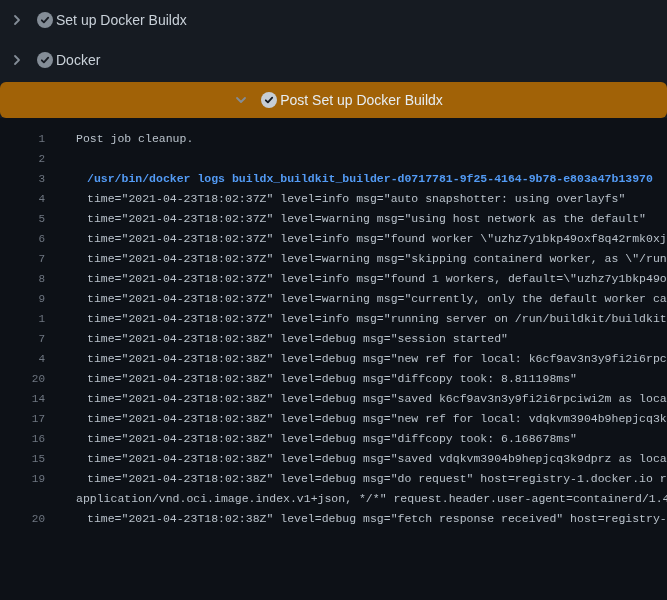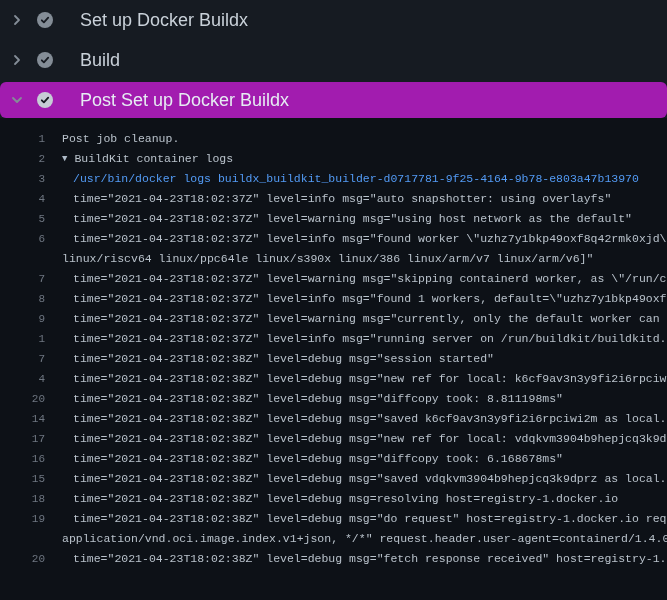--- a/index.html
+++ b/index.html
@@ -7,42 +7,42 @@
   body {
     width:667px; height:600px; overflow:hidden;
     background:#0d1117;
     font-family:"Liberation Sans", sans-serif;
   }
   .steps-panel { background:#161b22; }
   .step-row {
     height:40px; display:flex; align-items:center; cursor:pointer;
   }
   .step-row.expanded {
-    height:36px; margin-top:2px; background:#a21caf; border-radius:6px;
+    height:36px; margin-top:2px; background:#a16207; border-radius:6px;justify-content:center;
   }
   .chev-box { width:16px; height:16px; margin-left:9px; flex:none;
     display:flex; align-items:center; justify-content:center; }
   .check-box { width:16px; height:16px; margin-left:12px; flex:none; }
-  .step-title { margin-left:27px; font-size:18px; color:#c9d1d9; }
+  .step-title { margin-left:3px; font-size:14px; color:#c9d1d9; }
   .step-row.expanded .step-title { color:#e6edf3; }
 
   .log-area {
     background:#0d1117; padding-top:11px;
     font-family:"Liberation Mono","DejaVu Sans Mono",monospace;
     font-size:11.5px;
   }
   .log-row { height:20px; line-height:20px; display:flex;
     white-space:pre; overflow:hidden; }
   .line-num {
     width:45px; flex:none; text-align:right; color:#6e7681;
     font-size:11px; cursor:pointer; user-select:none;
   }
-  .line-text { margin-left:17px; color:#b9c2cb; flex:none; }
+  .line-text { margin-left:31px; color:#b9c2cb; flex:none; }
   .line-text.k-log, .line-text.k-command { padding-left:11px; }
-  .line-text.k-command { color:#539bf5; font-weight:normal; }
+  .line-text.k-command { color:#539bf5; font-weight:bold; }
   .tri-icon { display:inline-block; font-size:9px; color:#adbac7;
     margin-right:7px; transform:translateY(-1px); }
 </style>
 </head>
 <body>
 
 <div class="steps-panel" id="steps-panel">
     <div class="step-row">
       <span class="chev-box">
         <svg width="16" height="16" viewBox="0 0 16 16">
@@ -58,51 +58,49 @@
     <div class="step-row">
       <span class="chev-box">
         <svg width="16" height="16" viewBox="0 0 16 16">
           <path d="M6 4l4 4-4 4" fill="none" stroke="#848d97" stroke-width="1.8" stroke-linecap="round" stroke-linejoin="round"></path>
         </svg>
       </span>
       <span class="check-box"><svg width="16" height="16" viewBox="0 0 16 16">
           <circle cx="8" cy="8" r="8" fill="#848d97"></circle>
           <path d="M4.8 8.3l2.1 2.1 4.3-4.8" fill="none" stroke="#171b22" stroke-width="1.8" stroke-linecap="round" stroke-linejoin="round"></path>
         </svg></span>
-      <span class="step-title">Build</span>
+      <span class="step-title">Docker</span>
     </div>
     <div class="step-row expanded">
       <span class="chev-box">
         <svg width="16" height="16" viewBox="0 0 16 16">
           <path d="M4 6l4 4 4-4" fill="none" stroke="#848d97" stroke-width="1.8" stroke-linecap="round" stroke-linejoin="round"></path>
         </svg>
       </span>
       <span class="check-box"><svg width="16" height="16" viewBox="0 0 16 16">
           <circle cx="8" cy="8" r="8" fill="#c6cdd5"></circle>
           <path d="M4.8 8.3l2.1 2.1 4.3-4.8" fill="none" stroke="#171b22" stroke-width="1.8" stroke-linecap="round" stroke-linejoin="round"></path>
         </svg></span>
       <span class="step-title">Post Set up Docker Buildx</span>
     </div>
   </div>
 <div class="log-area" id="log-area">
     <div class="log-row"><span class="line-num">1</span><span class="line-text k-plain">Post job cleanup.</span></div>
-    <div class="log-row"><span class="line-num">2</span><span class="line-text k-group"><span class="tri-icon">▼</span><span>BuildKit container logs</span></span></div>
+    <div class="log-row"><span class="line-num">2</span></div>
     <div class="log-row"><span class="line-num">3</span><span class="line-text k-command">/usr/bin/docker logs buildx_buildkit_builder-d0717781-9f25-4164-9b78-e803a47b13970</span></div>
     <div class="log-row"><span class="line-num">4</span><span class="line-text k-log">time="2021-04-23T18:02:37Z" level=info msg="auto snapshotter: using overlayfs"</span></div>
     <div class="log-row"><span class="line-num">5</span><span class="line-text k-log">time="2021-04-23T18:02:37Z" level=warning msg="using host network as the default"</span></div>
     <div class="log-row"><span class="line-num">6</span><span class="line-text k-log">time="2021-04-23T18:02:37Z" level=info msg="found worker \"uzhz7y1bkp49oxf8q42rmk0xjd\"</span></div>
-    <div class="log-row"><span class="line-num"></span><span class="line-text k-cont">linux/riscv64 linux/ppc64le linux/s390x linux/386 linux/arm/v7 linux/arm/v6]"</span></div>
     <div class="log-row"><span class="line-num">7</span><span class="line-text k-log">time="2021-04-23T18:02:37Z" level=warning msg="skipping containerd worker, as \"/run/containerd"</span></div>
     <div class="log-row"><span class="line-num">8</span><span class="line-text k-log">time="2021-04-23T18:02:37Z" level=info msg="found 1 workers, default=\"uzhz7y1bkp49oxf8"</span></div>
     <div class="log-row"><span class="line-num">9</span><span class="line-text k-log">time="2021-04-23T18:02:37Z" level=warning msg="currently, only the default worker can be u"</span></div>
     <div class="log-row"><span class="line-num">1</span><span class="line-text k-log">time="2021-04-23T18:02:37Z" level=info msg="running server on /run/buildkit/buildkitd.sock"</span></div>
     <div class="log-row"><span class="line-num">7</span><span class="line-text k-log">time="2021-04-23T18:02:38Z" level=debug msg="session started"</span></div>
     <div class="log-row"><span class="line-num">4</span><span class="line-text k-log">time="2021-04-23T18:02:38Z" level=debug msg="new ref for local: k6cf9av3n3y9fi2i6rpciwi2m"</span></div>
     <div class="log-row"><span class="line-num">20</span><span class="line-text k-log">time="2021-04-23T18:02:38Z" level=debug msg="diffcopy took: 8.811198ms"</span></div>
     <div class="log-row"><span class="line-num">14</span><span class="line-text k-log">time="2021-04-23T18:02:38Z" level=debug msg="saved k6cf9av3n3y9fi2i6rpciwi2m as local.shared"</span></div>
     <div class="log-row"><span class="line-num">17</span><span class="line-text k-log">time="2021-04-23T18:02:38Z" level=debug msg="new ref for local: vdqkvm3904b9hepjcq3k9dprz"</span></div>
     <div class="log-row"><span class="line-num">16</span><span class="line-text k-log">time="2021-04-23T18:02:38Z" level=debug msg="diffcopy took: 6.168678ms"</span></div>
     <div class="log-row"><span class="line-num">15</span><span class="line-text k-log">time="2021-04-23T18:02:38Z" level=debug msg="saved vdqkvm3904b9hepjcq3k9dprz as local.shared"</span></div>
-    <div class="log-row"><span class="line-num">18</span><span class="line-text k-log">time="2021-04-23T18:02:38Z" level=debug msg=resolving host=registry-1.docker.io</span></div>
     <div class="log-row"><span class="line-num">19</span><span class="line-text k-log">time="2021-04-23T18:02:38Z" level=debug msg="do request" host=registry-1.docker.io request.h"</span></div>
     <div class="log-row"><span class="line-num"></span><span class="line-text k-cont">application/vnd.oci.image.index.v1+json, */*" request.header.user-agent=containerd/1.4.0+unknown</span></div>
     <div class="log-row"><span class="line-num">20</span><span class="line-text k-log">time="2021-04-23T18:02:38Z" level=debug msg="fetch response received" host=registry-1.docker.io</span></div>
   </div>
 
 </body></html>

